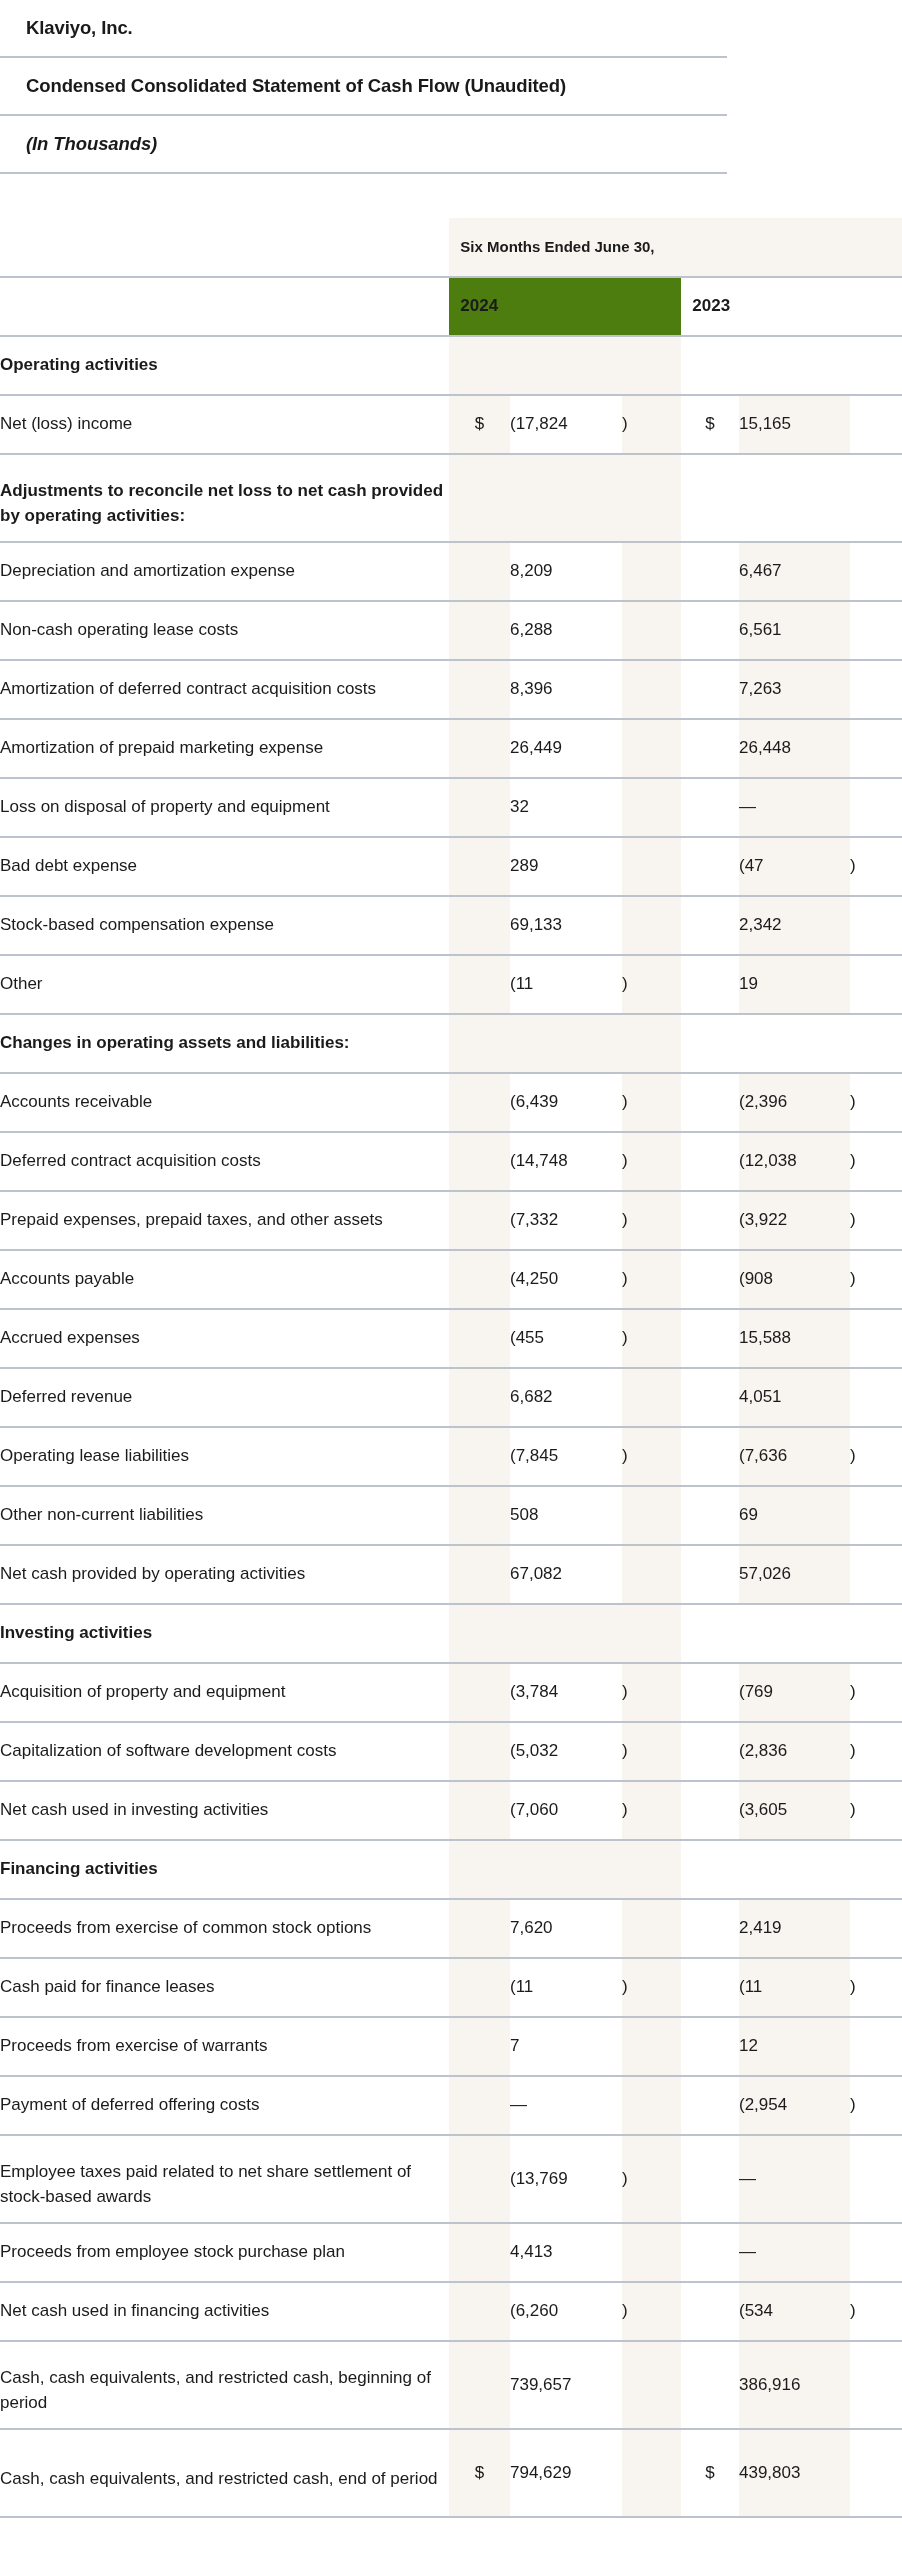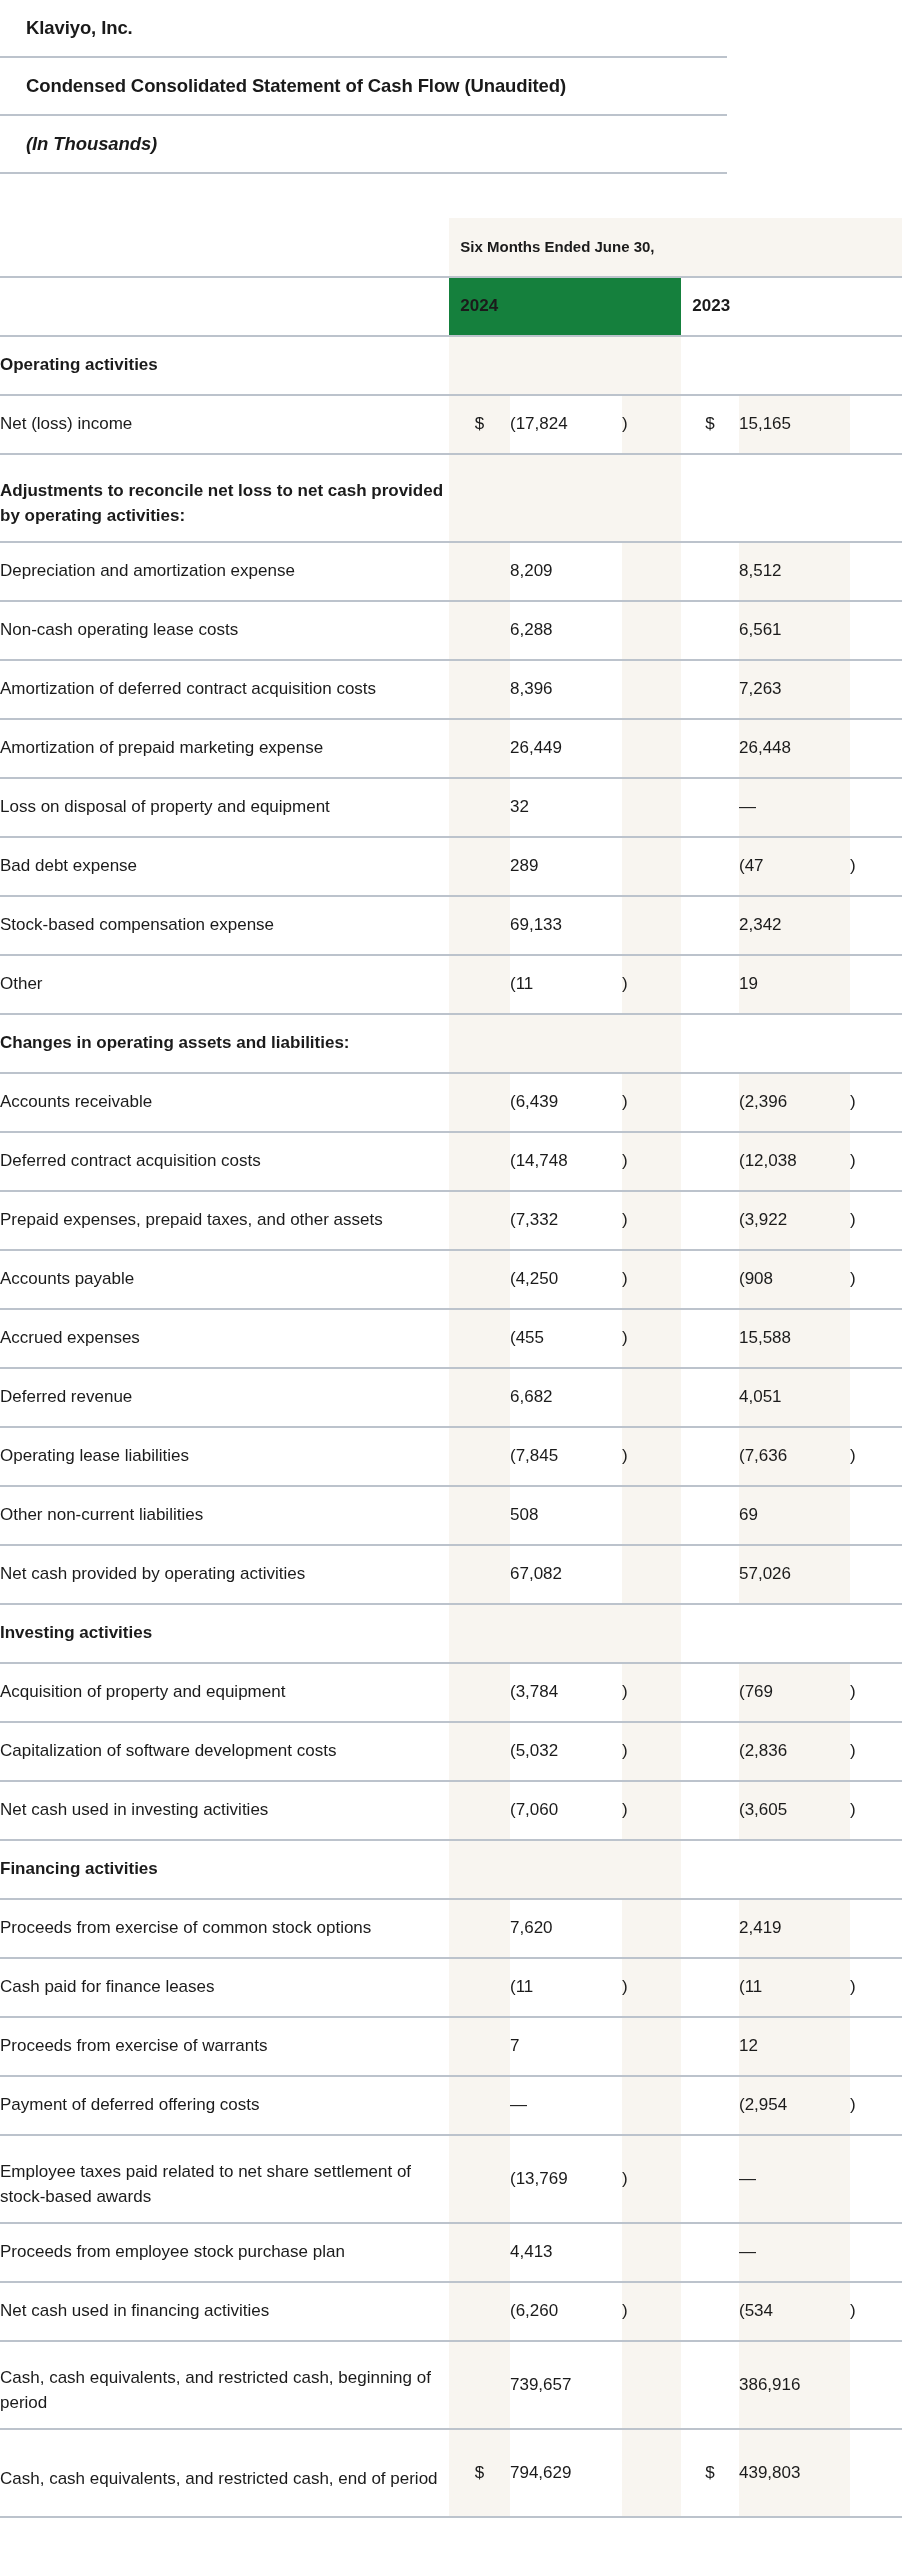--- a/index.html
+++ b/index.html
@@ -79,21 +79,21 @@
     font-size: 15px;
     padding-left: 11.3px;
     text-align: left;
   }
   tr.yearrow td.yr {
     font-weight: 700;
     font-size: 17px;
     padding-left: 11.3px;
     text-align: left;
   }
-  tr.yearrow td.yr.beige { background: #15803d; }
+  tr.yearrow td.yr.beige { background: #4d7c0f; }
 
   tr.section td.secshade { background: #F8F5F0; }
 </style>
 </head>
 <body>
 
 <div class="doc">
 
   <div class="head-row">
     <span class="txt">Klaviyo, Inc.</span>
@@ -147,21 +147,21 @@
           <td class="label bold tall">Adjustments to reconcile net loss to net cash provided by operating activities:</td>
           <td class="secshade" colspan="3"></td>
           <td colspan="3"></td>
         </tr>
         <tr>
           <td class="label">Depreciation and amortization expense</td>
           <td class="cur beige"></td>
           <td class="val">8,209</td>
           <td class="par beige"></td>
           <td class="cur"></td>
-          <td class="val beige">8,512</td>
+          <td class="val beige">6,467</td>
           <td class="par"></td>
         </tr>
         <tr>
           <td class="label">Non-cash operating lease costs</td>
           <td class="cur beige"></td>
           <td class="val">6,288</td>
           <td class="par beige"></td>
           <td class="cur"></td>
           <td class="val beige">6,561</td>
           <td class="par"></td>

